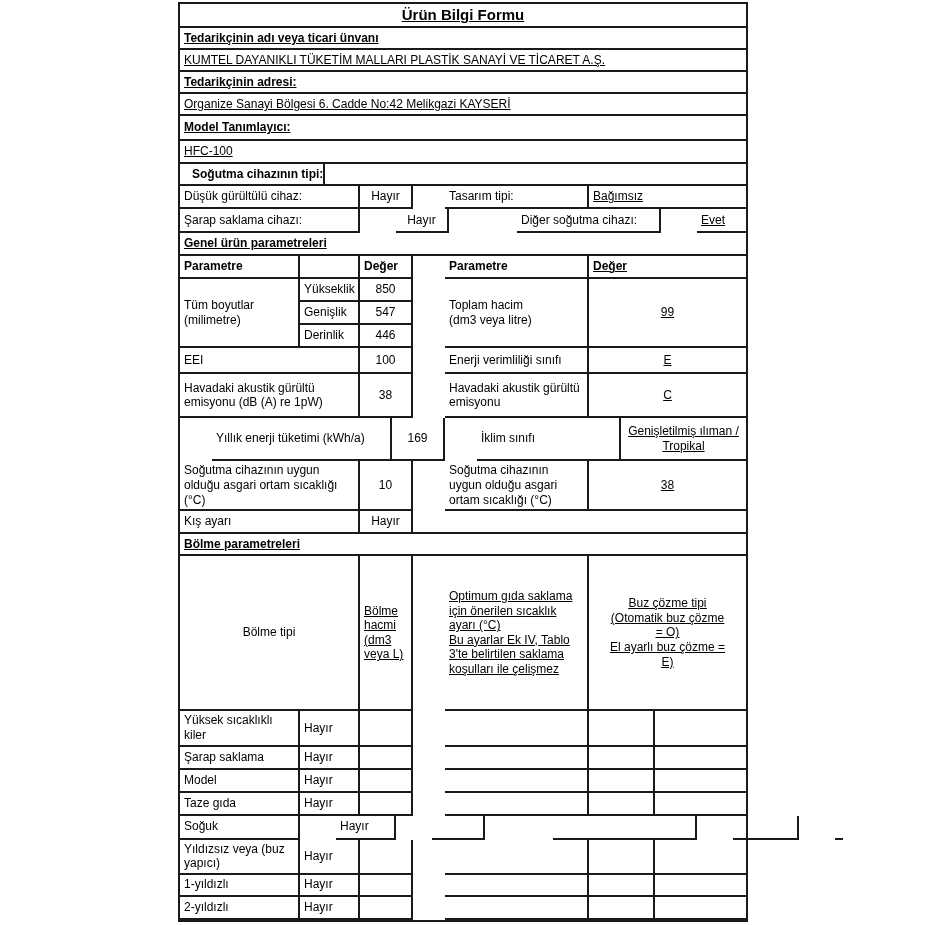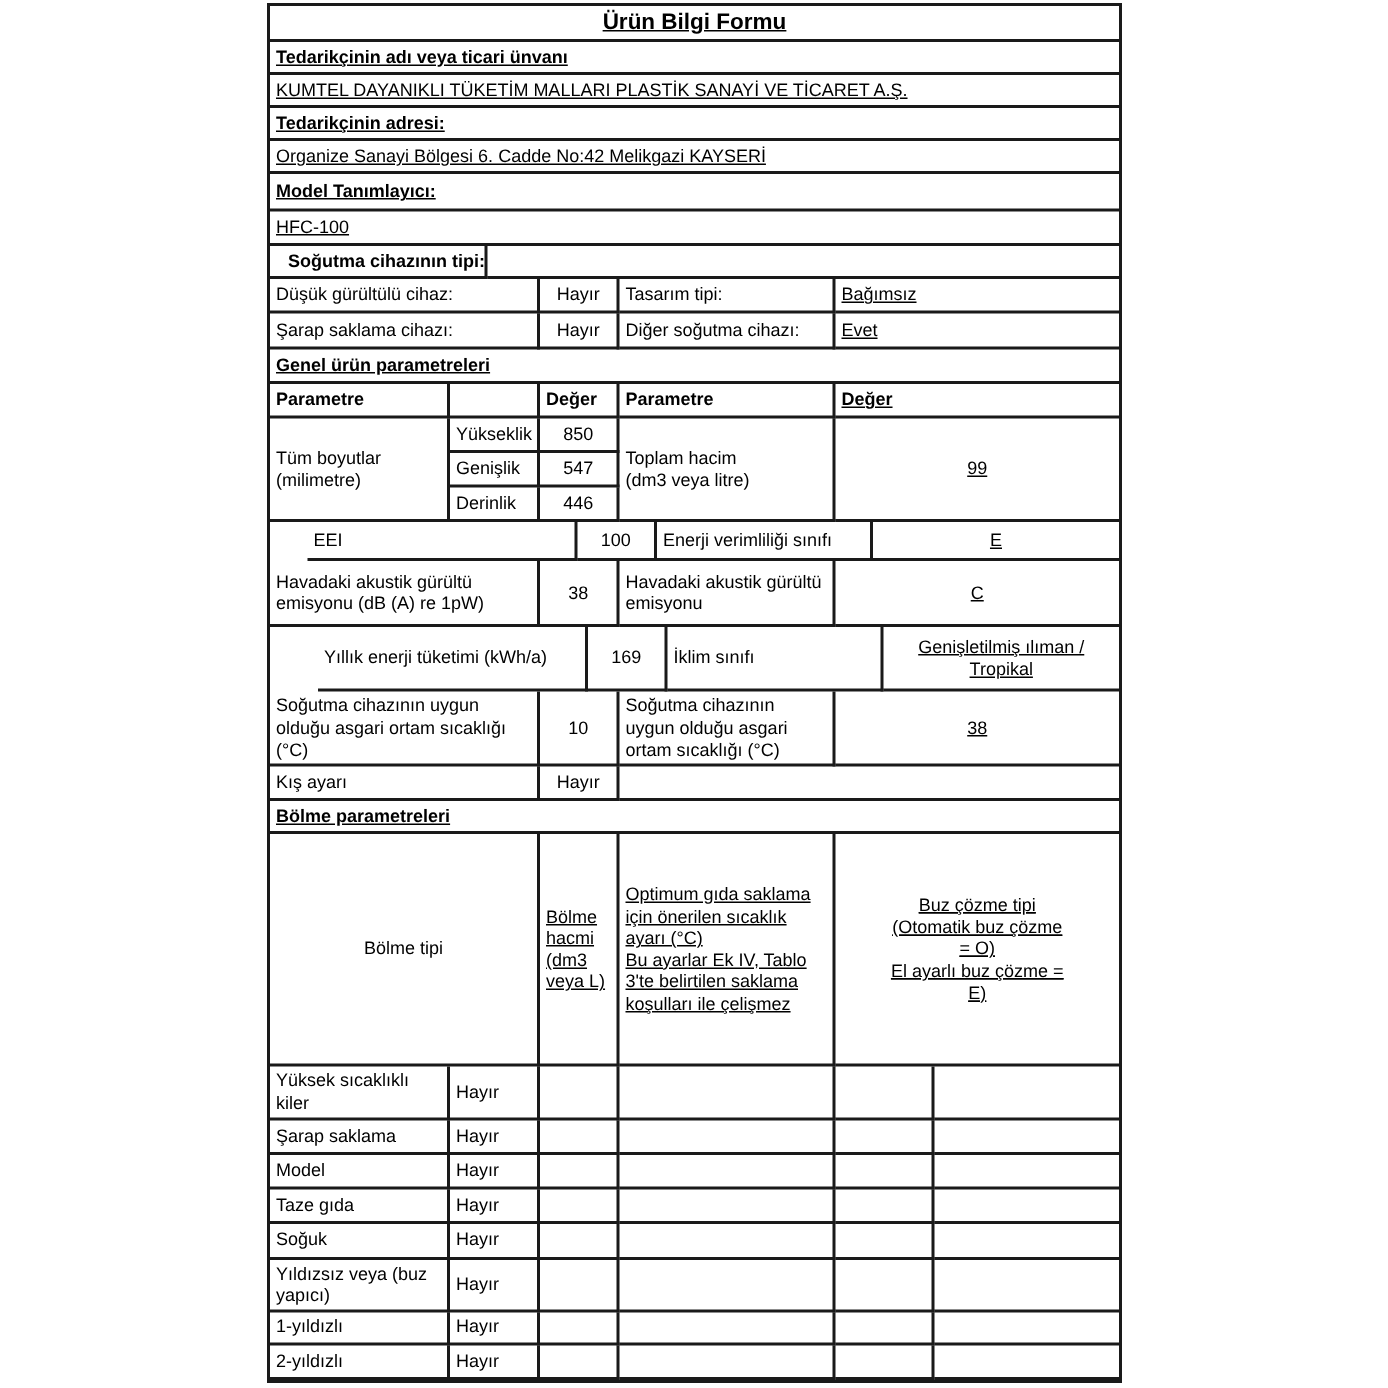--- a/index.html
+++ b/index.html
@@ -24,29 +24,29 @@
     overflow: hidden;
   }
   .nr { border-right: none; }
   .fl { flex: 1 1 auto; text-decoration: underline; }
   .b  { font-weight: bold; }
   .ct { justify-content: center; text-align: center; }
   .title { font-size: 15px; font-weight: bold; justify-content: center; text-align: center; }
   .w1  { width: 120px; }
   .w2  { width: 60px; }
   .w3  { width: 53px; }
-  .w4  { width: 144px; }
+  .w4  { width: 144px; margin-left: 32px; }
   .w5  { width: 66px; }
   .w12 { width: 180px; }
   .wt  { width: 145px; white-space: nowrap; padding-left: 12px; }
   .wmid{ width: 113px; }
   .grow { flex: 1 1 auto; }
   .fixed { flex: 0 0 auto; }
   .h20 { min-height: 20px; } .h22 { min-height: 22px; } .h23 { min-height: 23px; }
-  .h24 { min-height: 24px; } .h25 { min-height: 25px; } .h26 { min-height: 26px; padding-left: 25px; }
+  .h24 { min-height: 24px; gap: 36px; } .h25 { min-height: 25px; } .h26 { min-height: 26px; }
   .h34 { min-height: 34px; } .h43 { min-height: 43px; padding-left: 32px; } .h44 { min-height: 44px; }
   .h50 { min-height: 50px; } .h69 { min-height: 69px; } .h155 { min-height: 155px; }
 </style>
 </head>
 <body>
 
 <div class="doc">
 
   <div class="r h20">
     <div class="c fl nr title">Ürün Bilgi Formu</div>

